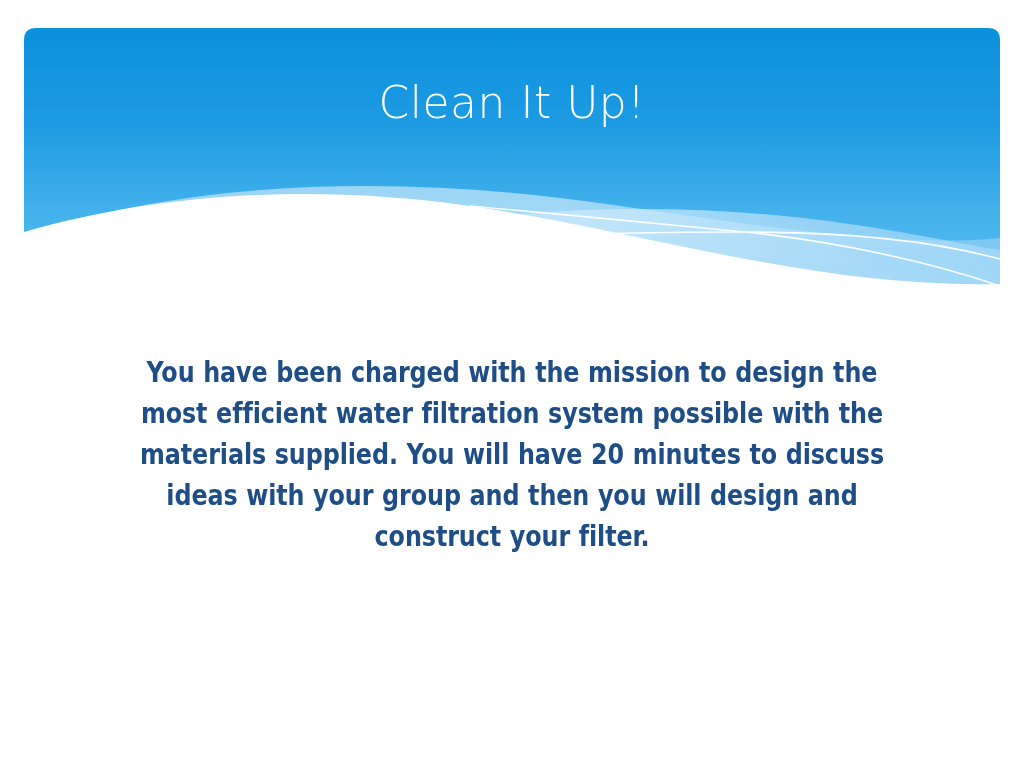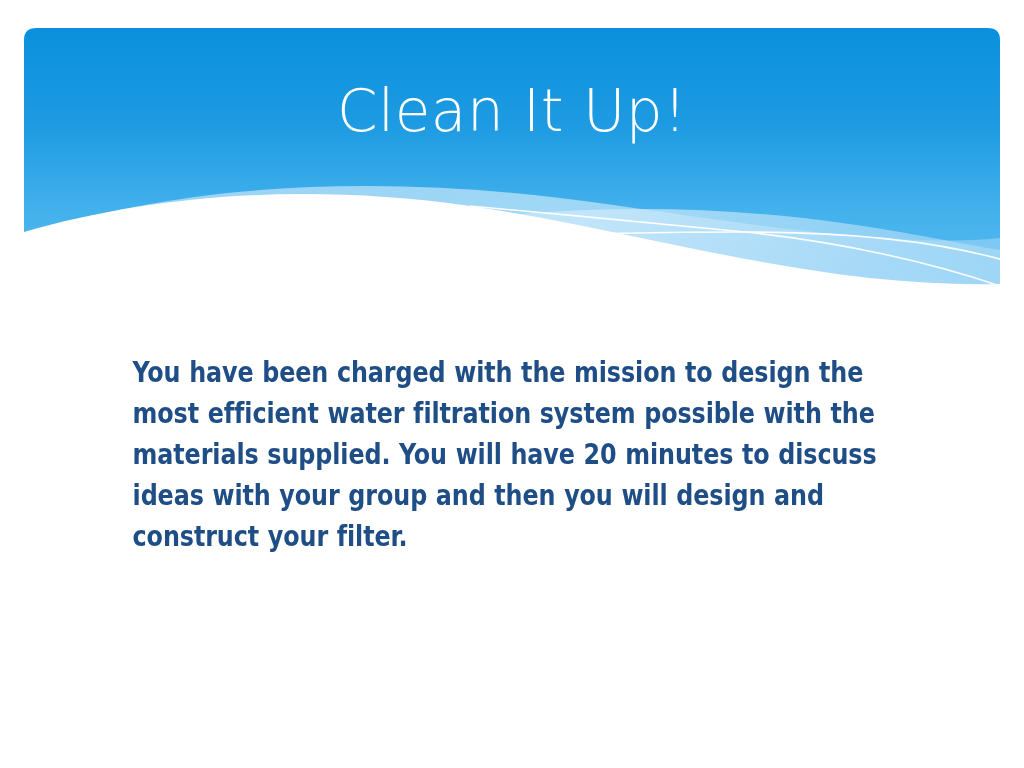--- a/index.html
+++ b/index.html
@@ -43,34 +43,34 @@
     left: 24px;
     top: 78px;
     width: 976px;
     text-align: center;
   }
   #slide-title {
     display: inline-block;
     margin: 0;
     color: #ffffff;
     font-family: "DejaVu Sans", sans-serif;
-    font-size: 58px;
+    font-size: 44px;
     font-weight: 300;
     letter-spacing: 0.5px;
     line-height: 1.15;
     white-space: nowrap;
   }
 
   
   #body-block {
     position: absolute;
     left: 104px;
     top: 352px;
     width: 816px;
-    text-align: left;
+    text-align: center;
   }
   #body-text {
     margin: 0;
     color: #1F4E87;
     font-family: "DejaVu Sans Condensed", "Liberation Sans Narrow", "Liberation Sans", sans-serif;
     font-size: 28.5px;
     font-weight: 600;
     line-height: 41px;
     letter-spacing: -0.1px;
     word-spacing: 0.5px;

